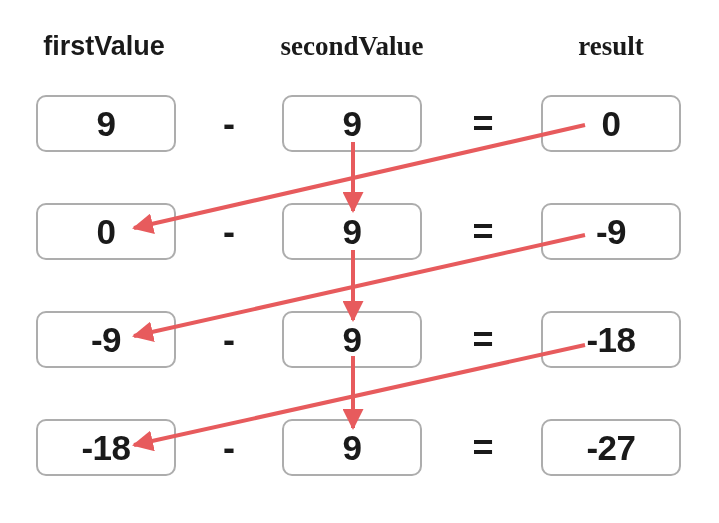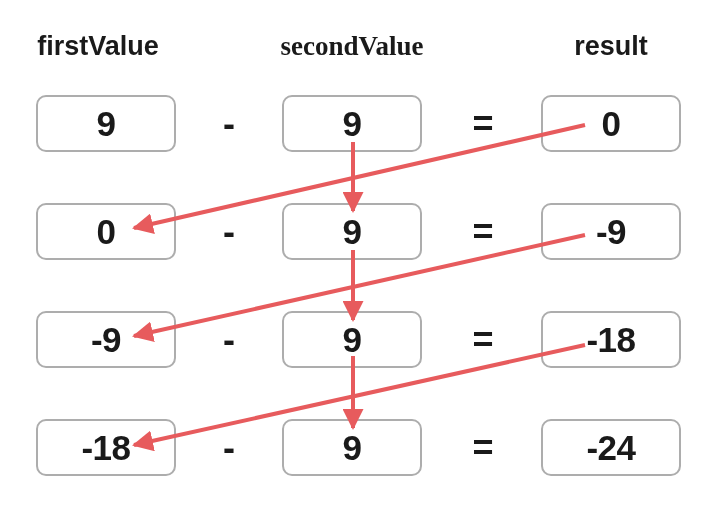--- a/index.html
+++ b/index.html
@@ -14,23 +14,23 @@
   .col-header{
     position:absolute;
     top:31px;
     height:30px;
     font-size:27px;
     font-weight:bold;
     text-align:center;
     white-space:nowrap;
     line-height:30px;
   }
-  .h1{left:8px;width:180px;}
+  .h1{left:14px;width:180px;}
   .h2{left:252px;width:200px;font-family:Liberation Serif, serif;}
-  .h3{left:521px;width:180px;}
+  .h3{left:521px;width:180px;font-family:Liberation Serif, serif;}
   .box{
     position:absolute;
     width:140px;height:57px;
     box-sizing:border-box;
     border:2.5px solid var(--box-border,#adadad);
     border-radius:10px;
     background:#ffffff;
     display:flex;align-items:center;justify-content:center;
   }
   .box .num{
@@ -110,21 +110,21 @@
 
   <div class="box c1 r4">
     <span class="num">-18</span>
   </div>
   <div class="op opminus r4">-</div>
   <div class="box c2 r4">
     <span class="num">9</span>
   </div>
   <div class="op opeq r4">=</div>
   <div class="box c3 r4">
-    <span class="num">-24</span>
+    <span class="num">-27</span>
   </div>
 
   <svg class="arrows" width="719" height="523" viewBox="0 0 719 523" xmlns="http://www.w3.org/2000/svg">
     <defs>
       <marker id="ah" viewBox="0 0 21 21" refX="19" refY="10.5" markerWidth="21" markerHeight="21" markerUnits="userSpaceOnUse" orient="auto">
         <path d="M0,0 L21,10.5 L0,21 Z" style="fill:var(--arrow,#e75b5d)"></path>
       </marker>
     </defs>
 
     <line x1="585" y1="125" x2="134" y2="228" marker-end="url(#ah)"></line>

